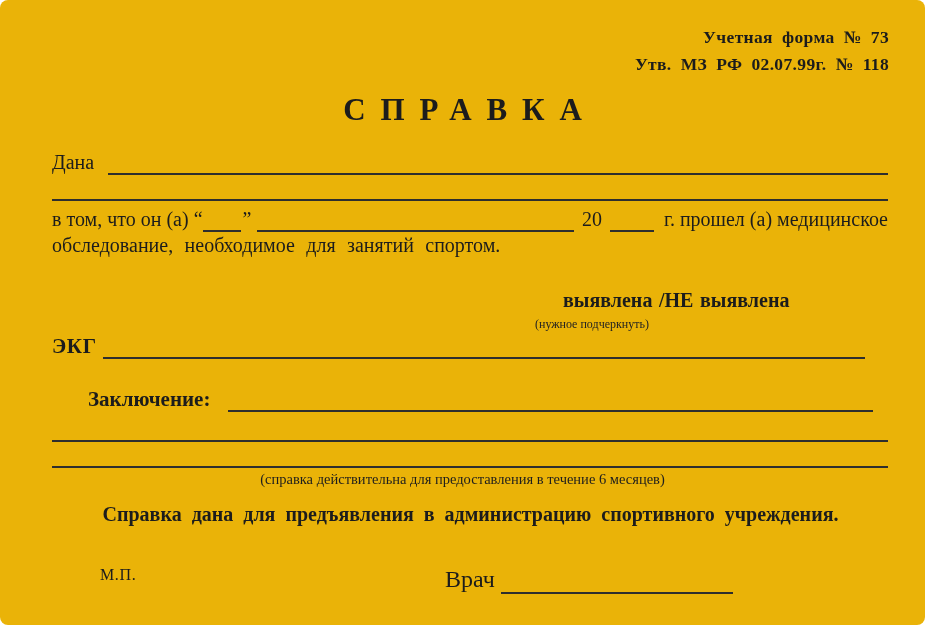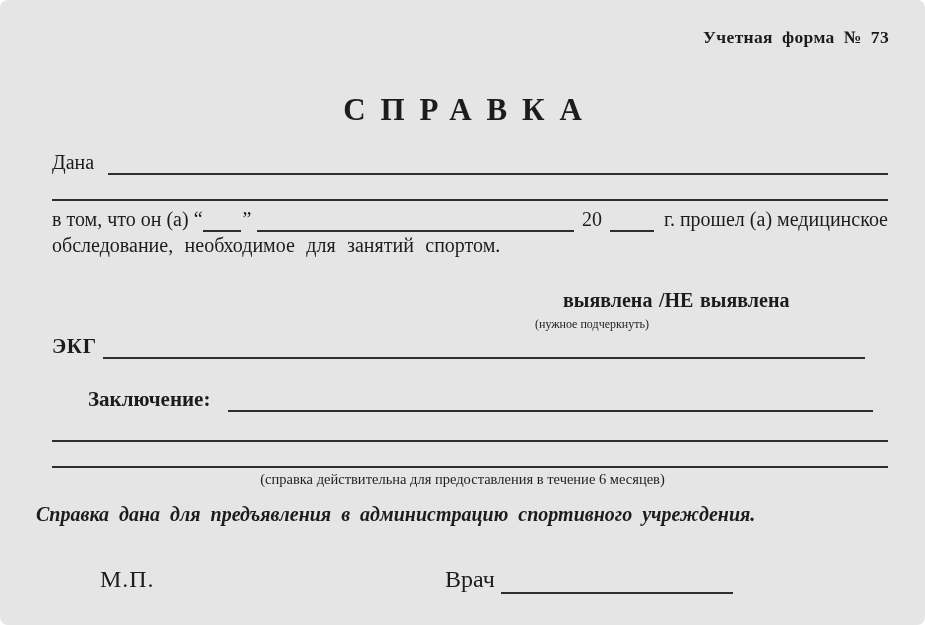--- a/index.html
+++ b/index.html
@@ -1,19 +1,19 @@
 <!DOCTYPE html>
 <html><head>
 <meta charset="utf-8">
 <style>
   html,body{margin:0;padding:0;background:#ffffff;}
   body{width:925px;height:625px;font-family:"Liberation Serif","DejaVu Serif",serif;}
   .page{
     position:relative;width:925px;height:625px;overflow:hidden;
-    background:#e5e5e5;border-radius:8px;color:#1c1c1c;
+    background:#eab308;border-radius:8px;color:#1c1c1c;
   }
   .abs{position:absolute;}
   
   .form-meta{
     top:24px;right:36px;text-align:right;
     font-size:17.5px;font-weight:600;line-height:1.55;letter-spacing:.02em;word-spacing:.25em;
   }
   
   .title-row{top:92px;left:0;width:100%;text-align:center;}
   .title{
@@ -46,38 +46,39 @@
   .row-ekg{top:334px;left:52px;right:60px;}
   .row-ekg .label{font-size:21px;font-weight:bold;letter-spacing:.03em;}
   .row-ekg .blank{margin-left:6px;}
   .row-concl{top:387px;left:48px;right:52px;margin-left:40px;}
   .row-concl .label{font-size:21px;font-weight:bold;}
   .row-concl .blank{margin-left:18px;}
   .rule-2{top:440px;left:52px;right:37px;}
   .rule-3{top:466px;left:52px;right:37px;}
   .validity{top:471px;left:0;width:100%;text-align:center;font-size:14.5px;color:#1e1e1e;}
   .purpose{
-    top:503px;left:36px;right:36px;text-align:left;
-    font-size:20px;font-weight:bold;font-style:italic;word-spacing:.25em;
+    top:503px;left:52px;right:36px;text-align:center;
+    font-size:20px;font-weight:bold;word-spacing:.25em;
   }
   .footer-row{top:566px;left:0;right:0;height:28px;}
-  .stamp{position:absolute;left:100px;font-size:24px;letter-spacing:.04em;text-align:right;}
+  .stamp{position:absolute;left:100px;font-size:16px;letter-spacing:.04em;text-align:right;}
   .doctor{position:absolute;left:445px;font-size:24px;text-align:center;}
   .doctor-line{
     position:absolute;left:501px;width:232px;top:2px;height:24px;
     border-bottom:2px solid #2e2e2e;
   }
 </style>
 </head>
 <body>
 
 <div class="page">
 
   <div class="abs form-meta">
     <div>Учетная форма № 73</div>
+    <div>Утв. МЗ РФ 02.07.99г. № 118</div>
   </div>
 
   <div class="abs title-row">
     <span class="title">СПРАВКА</span>
   </div>
 
   <div class="abs row-dana flexrow t">
     <span>Дана</span>
     <span class="blank grow"></span>
   </div>

